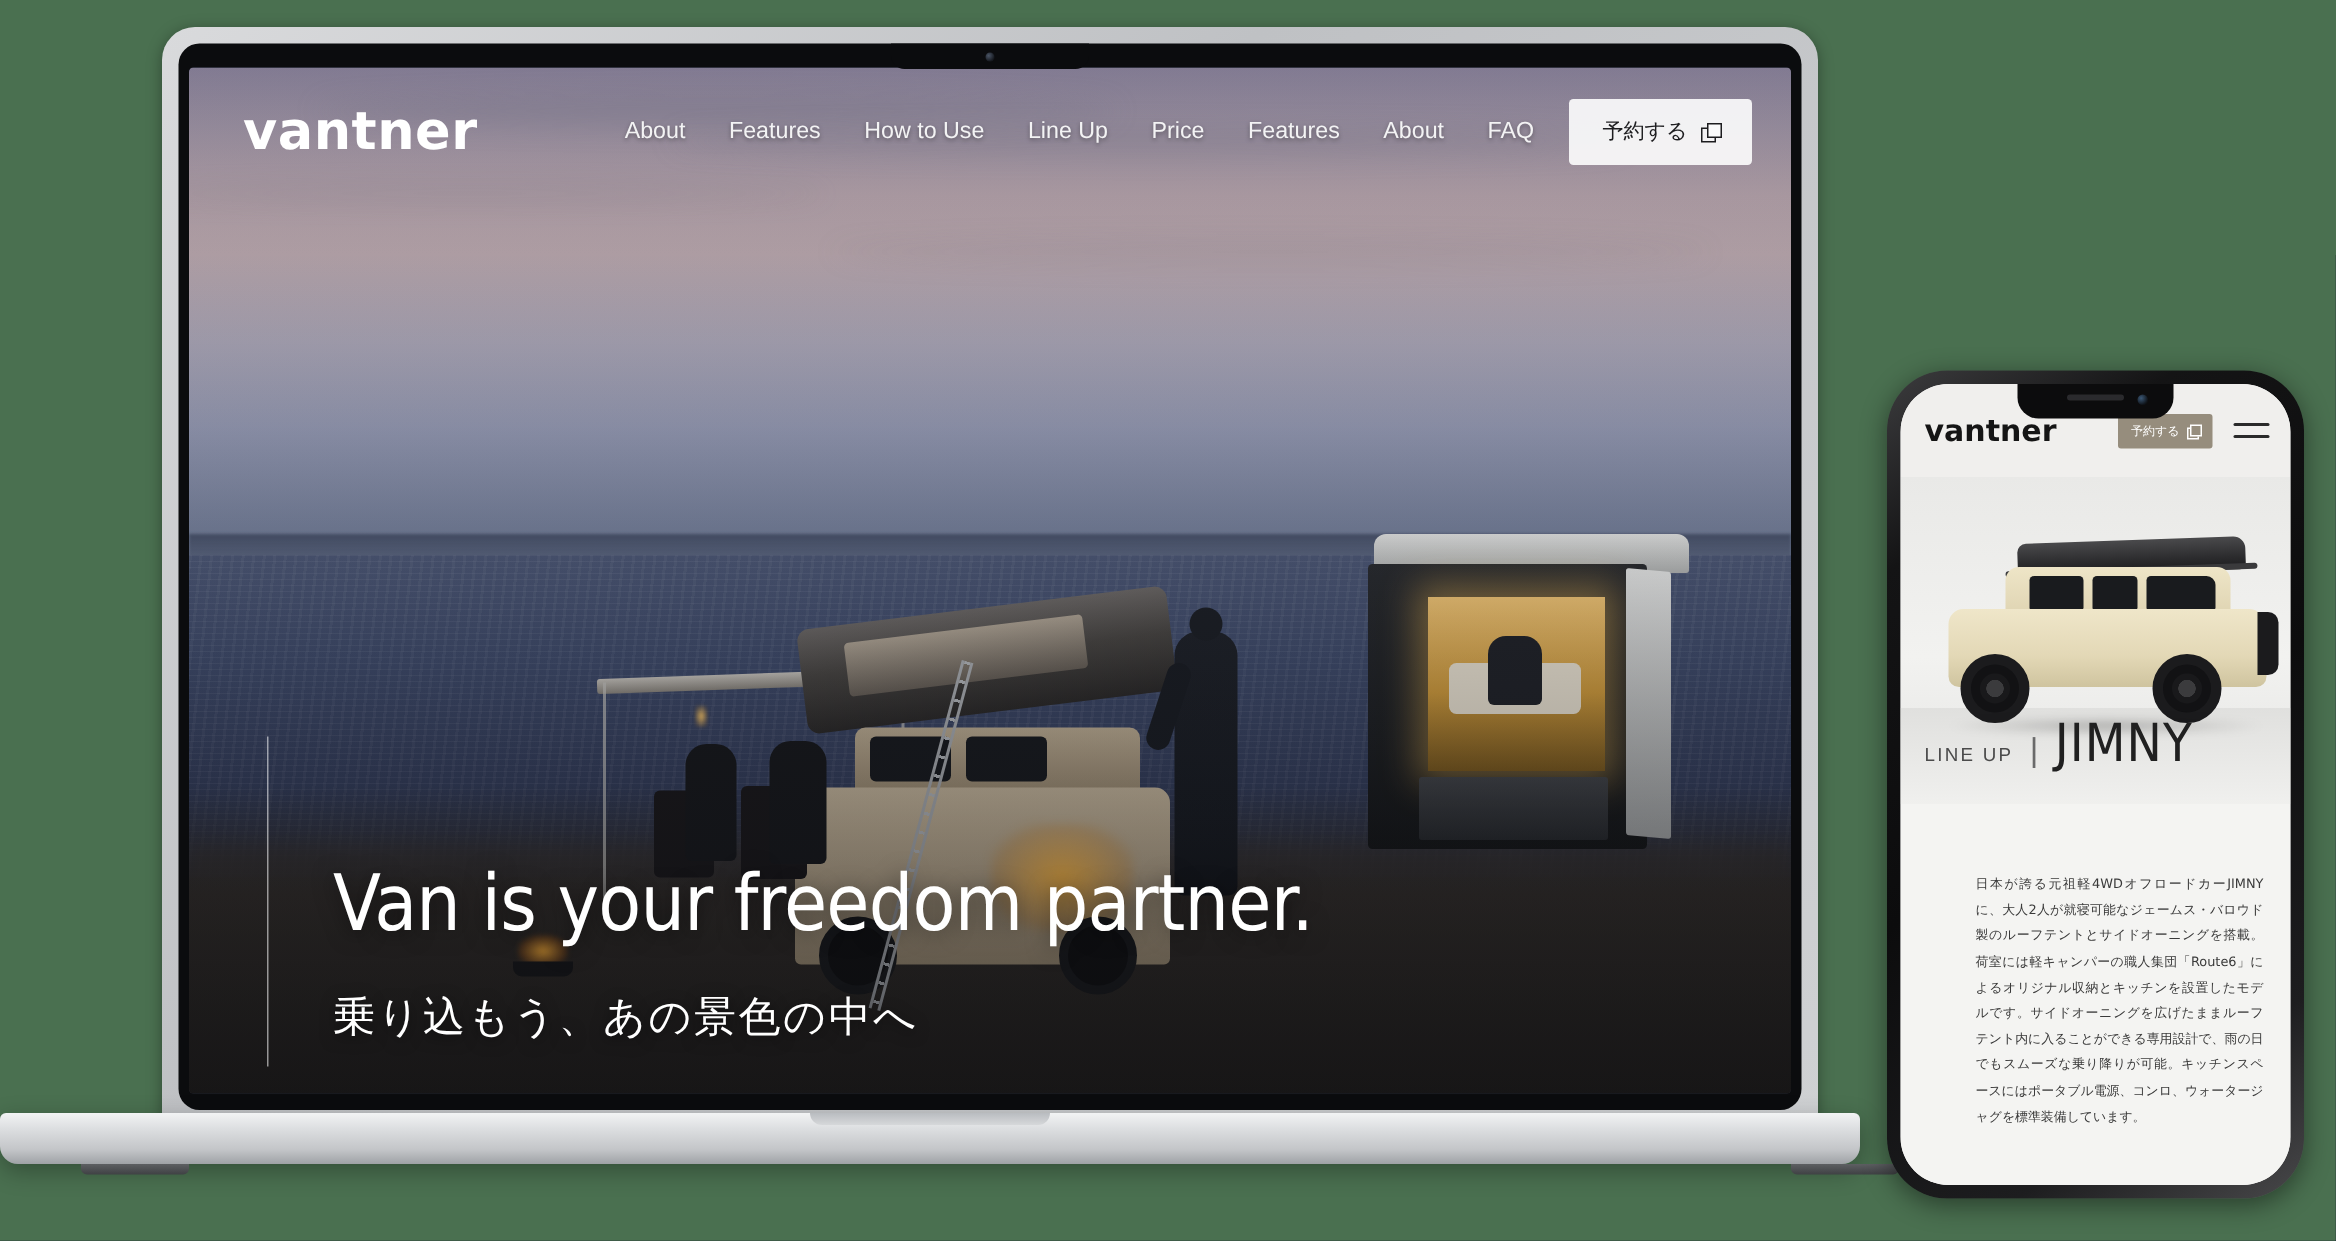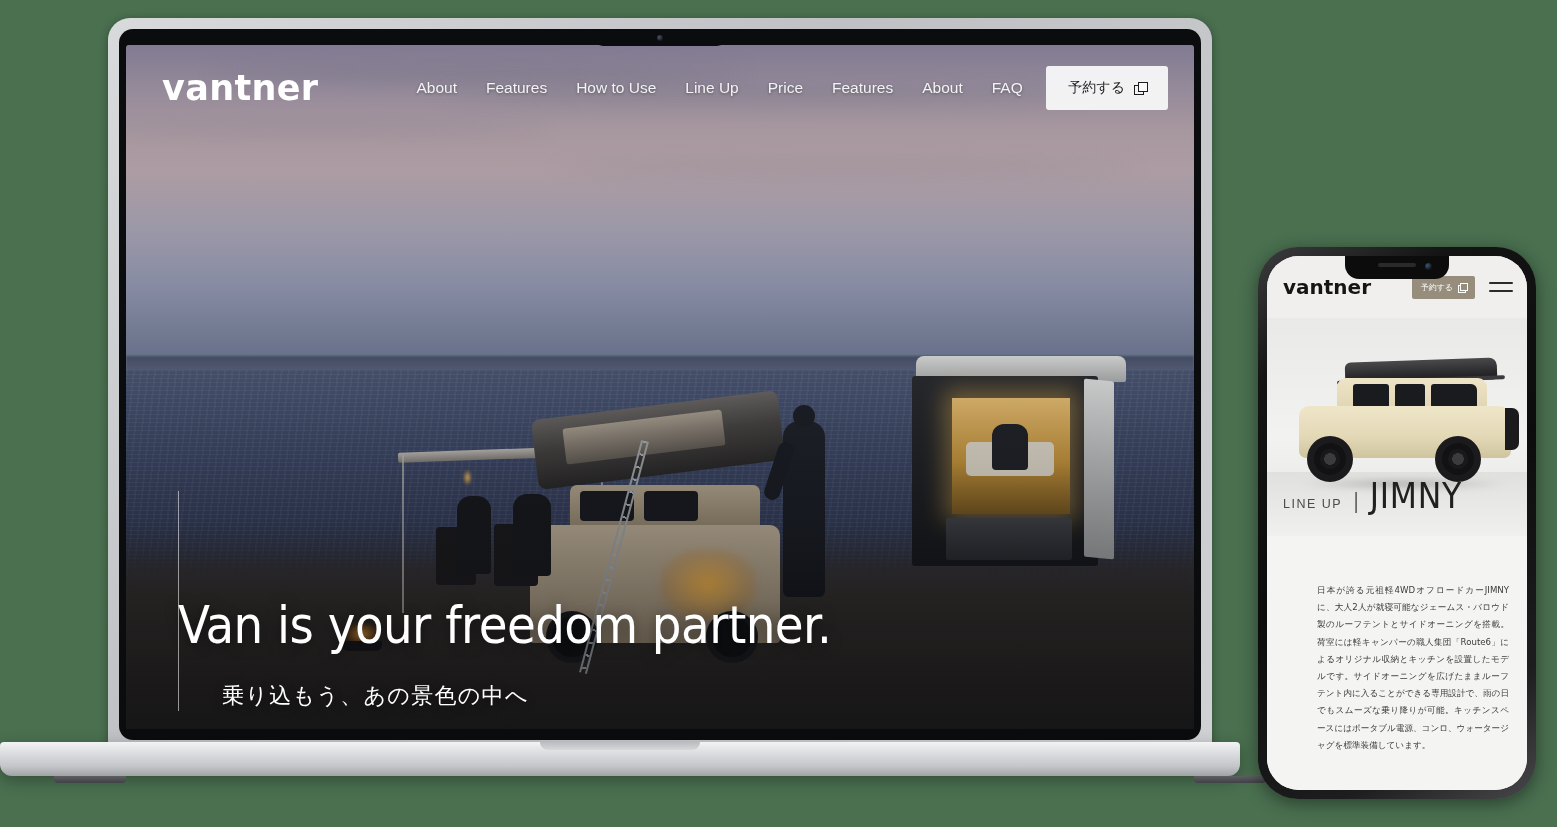--- a/index.html
+++ b/index.html
@@ -246,27 +246,27 @@
     border:1.4px solid #1d1d1f; background:#fafafa;
   }
 
   
   .hero-copy { position: absolute; left: 52px; bottom: 18px; z-index: 4; }
   .rule {
     position: absolute; left: 0; bottom: 0; width: 1px; height: 220px;
     background: rgba(255,255,255,.55);
   }
   .headline {
-    color: #fff; font-size: 52px; font-weight: 400;
+    margin-left: 44px; color: #fff; font-size: 52px; font-weight: 400;
     letter-spacing: -.01em; line-height: 1; white-space: nowrap;
     font-family: "DejaVu Sans Condensed", "Liberation Sans Narrow", "Liberation Sans", sans-serif;
     text-shadow: 0 2px 14px rgba(0,0,0,.5);
   }
   .subhead {
-    margin: 30px 0 0 44px; color: #fff; font-size: 22px; letter-spacing: .06em;
+    margin: 30px 0 14px 44px; color: #fff; font-size: 28px; letter-spacing: .06em;
     font-family: "DejaVu Sans", sans-serif; text-shadow: 0 2px 10px rgba(0,0,0,.6);
   }
 
   
   .base {
     position: absolute; left: -108px; top: 724px; width: 1240px; height: 34px;
     background: linear-gradient(180deg,#f2f3f4 0%, #dddfe1 30%, #c3c5c8 72%, #9fa2a6 100%);
     border-radius: 4px 4px 12px 12px;
     box-shadow: 0 5px 16px rgba(0,0,0,.3);
   }

